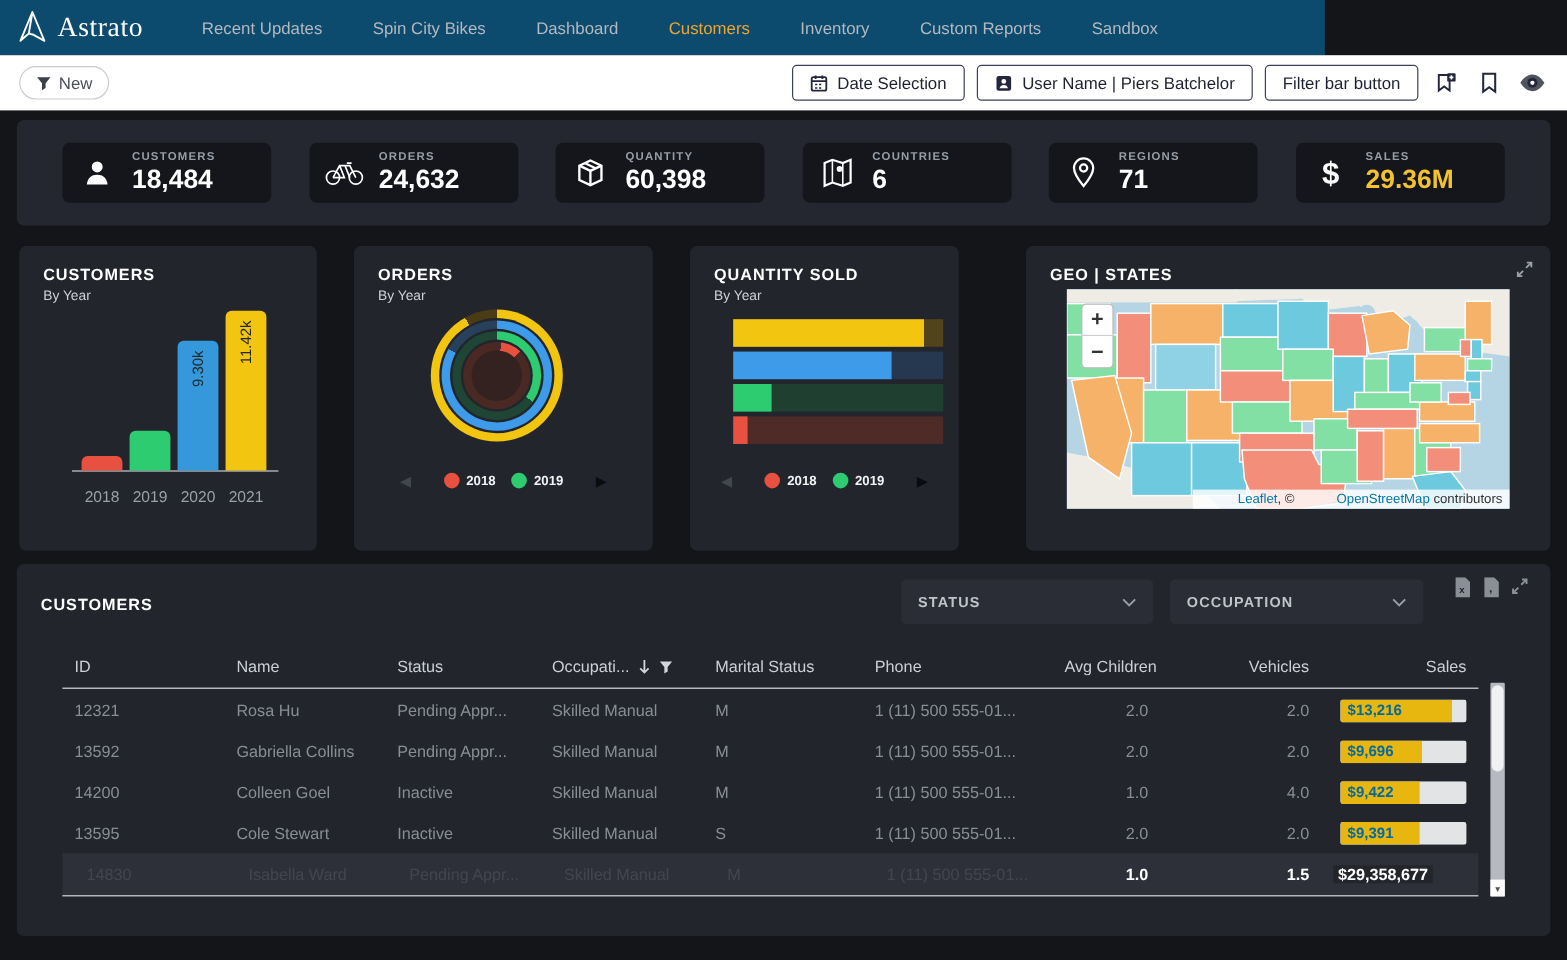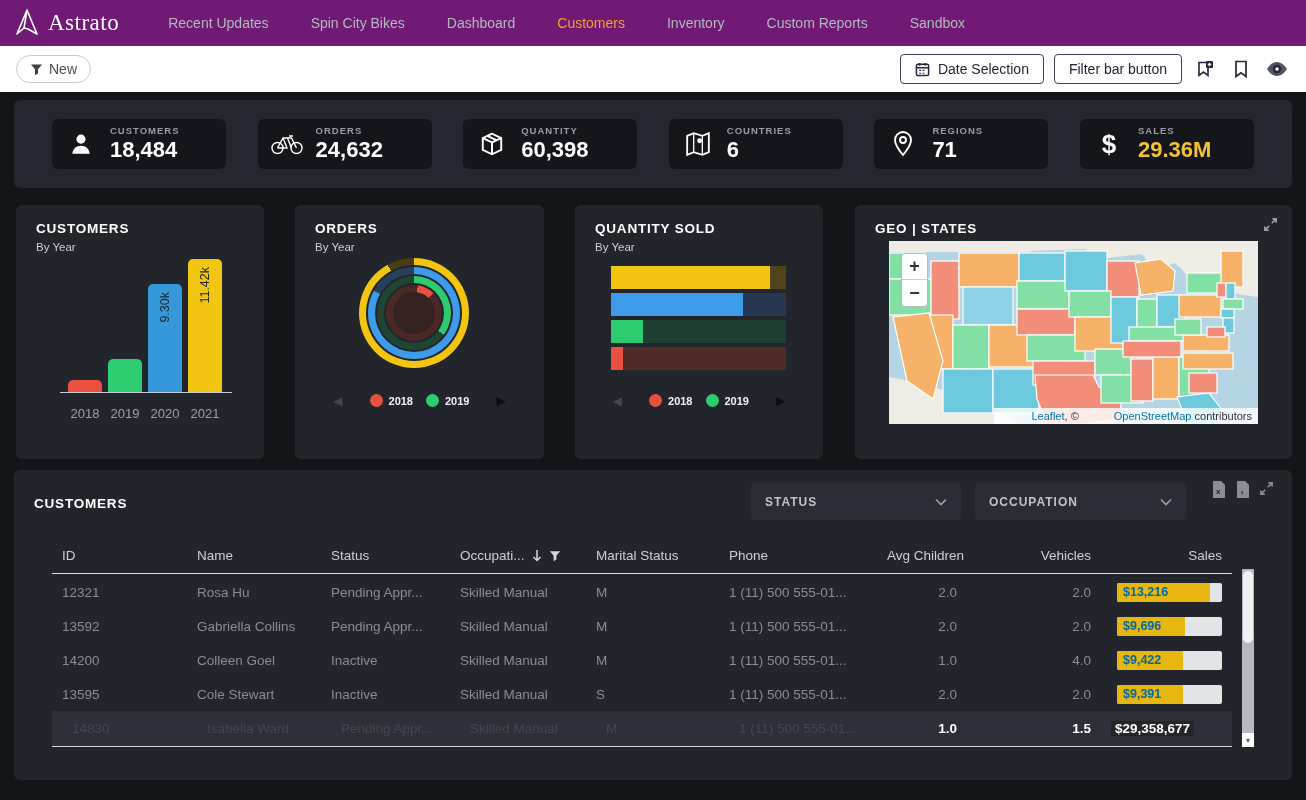--- a/index.html
+++ b/index.html
@@ -1,21 +1,21 @@
 <!DOCTYPE html>
 <html><head>
 <meta charset="utf-8">
 <style>
   * { margin:0; padding:0; box-sizing:border-box; }
   html,body { background:#141519; }
   body { font-family:"Liberation Sans", sans-serif; }
   #stage { position:relative; width:1306px; height:800px; background:#141519; overflow:hidden; }
 
   
-  .topnav { position:absolute; left:0; top:0; width:1306px; height:46px; background:#701a75;
+  .topnav { position:absolute; left:0; top:0; width:1104px; height:46px; background:#0c4a6e;
             display:flex; align-items:center; padding:0 14px; }
   .brand { display:flex; align-items:center; gap:8px; margin-right:28px; }
   .brand-name { font-family:"Liberation Serif", serif; font-size:23px; color:#ffffff; letter-spacing:.5px; }
   .nav-item { color:#b4b8bf; font-size:14px; padding:0 21px; height:46px; display:flex; align-items:center; cursor:pointer; }
   .nav-item.active { color:#eda62f; }
 
   
   .toolbar { position:absolute; left:0; top:46px; width:1306px; height:46px; background:#ffffff;
              display:flex; align-items:center; padding:0 16px; }
   .pill { display:flex; align-items:center; gap:6px; border:1px solid #c8cbd0; border-radius:15px;
@@ -148,20 +148,30 @@
     <div class="tb-right">
       <div class="tb-btn">
         <span>
           <svg width="15" height="15" viewBox="0 0 16 16" fill="none" stroke="#23263c" stroke-width="1.6">
             <rect x="1.5" y="2.5" width="13" height="12" rx="1.5"></rect>
               <path d="M1.5 6h13M5 1v3M11 1v3"></path>
             <path d="M4.5 9h2M8 9h2M4.5 12h2M8 12h2" stroke-width="1.3"></path>
           </svg>
         </span>
         <span>Date Selection</span>
+      </div>
+      <div class="tb-btn">
+        <span>
+          <svg width="15" height="15" viewBox="0 0 16 16">
+              <rect x="1.5" y="1.5" width="13" height="13" rx="2" fill="#23263c"></rect>
+            <circle cx="8" cy="6.2" r="2.1" fill="#fff"></circle>
+              <path d="M4.2 12.4c.5-2 2-3 3.8-3s3.3 1 3.8 3z" fill="#fff"></path>
+            </svg>
+        </span>
+        <span>User Name | Piers Batchelor</span>
       </div>
       <div class="tb-btn">
         <span>Filter bar button</span>
       </div>
       <span class="tb-icon">
         <svg width="20" height="20" viewBox="0 0 20 20" fill="none" stroke="#23263c" stroke-width="1.6">
           <path d="M4 3.5h9v13l-4.5-3.4L4 16.5z"></path>
             <rect x="11" y="2" width="7" height="7" rx="1" fill="#23263c" stroke="none"></rect>
           <path d="M14.5 3.8v3.4M12.8 5.5h3.4" stroke="#fff" stroke-width="1.3"></path>
         </svg>
@@ -306,21 +316,21 @@
           <span class="legend-label">2018</span>
         </span>
         <span class="legend-item">
           <span class="legend-dot" style="background: rgb(46, 204, 113);"></span>
           <span class="legend-label">2019</span>
         </span>
         <span class="legend-arrow arrow-right">▶</span>
       </div>
   </div>
 
-  <div class="panel" style="left:575px; top:205px; width:248px; height:254px;">
+  <div class="panel" style="left:575px; top:205px; width:224px; height:254px;">
     <div class="panel-title">QUANTITY SOLD</div>
     <div class="panel-sub">By Year</div>
     <div class="hbars" id="qty-bars">
         <div class="hbar-track" style="background: rgb(81, 67, 28);">
           <div class="hbar-fill" style="width: 91%; background: rgb(242, 197, 17);"></div>
         </div>
         <div class="hbar-track" style="background: rgb(37, 56, 80);">
           <div class="hbar-fill" style="width: 75.5%; background: rgb(61, 155, 233);"></div>
         </div>
         <div class="hbar-track" style="background: rgb(31, 64, 48);">

